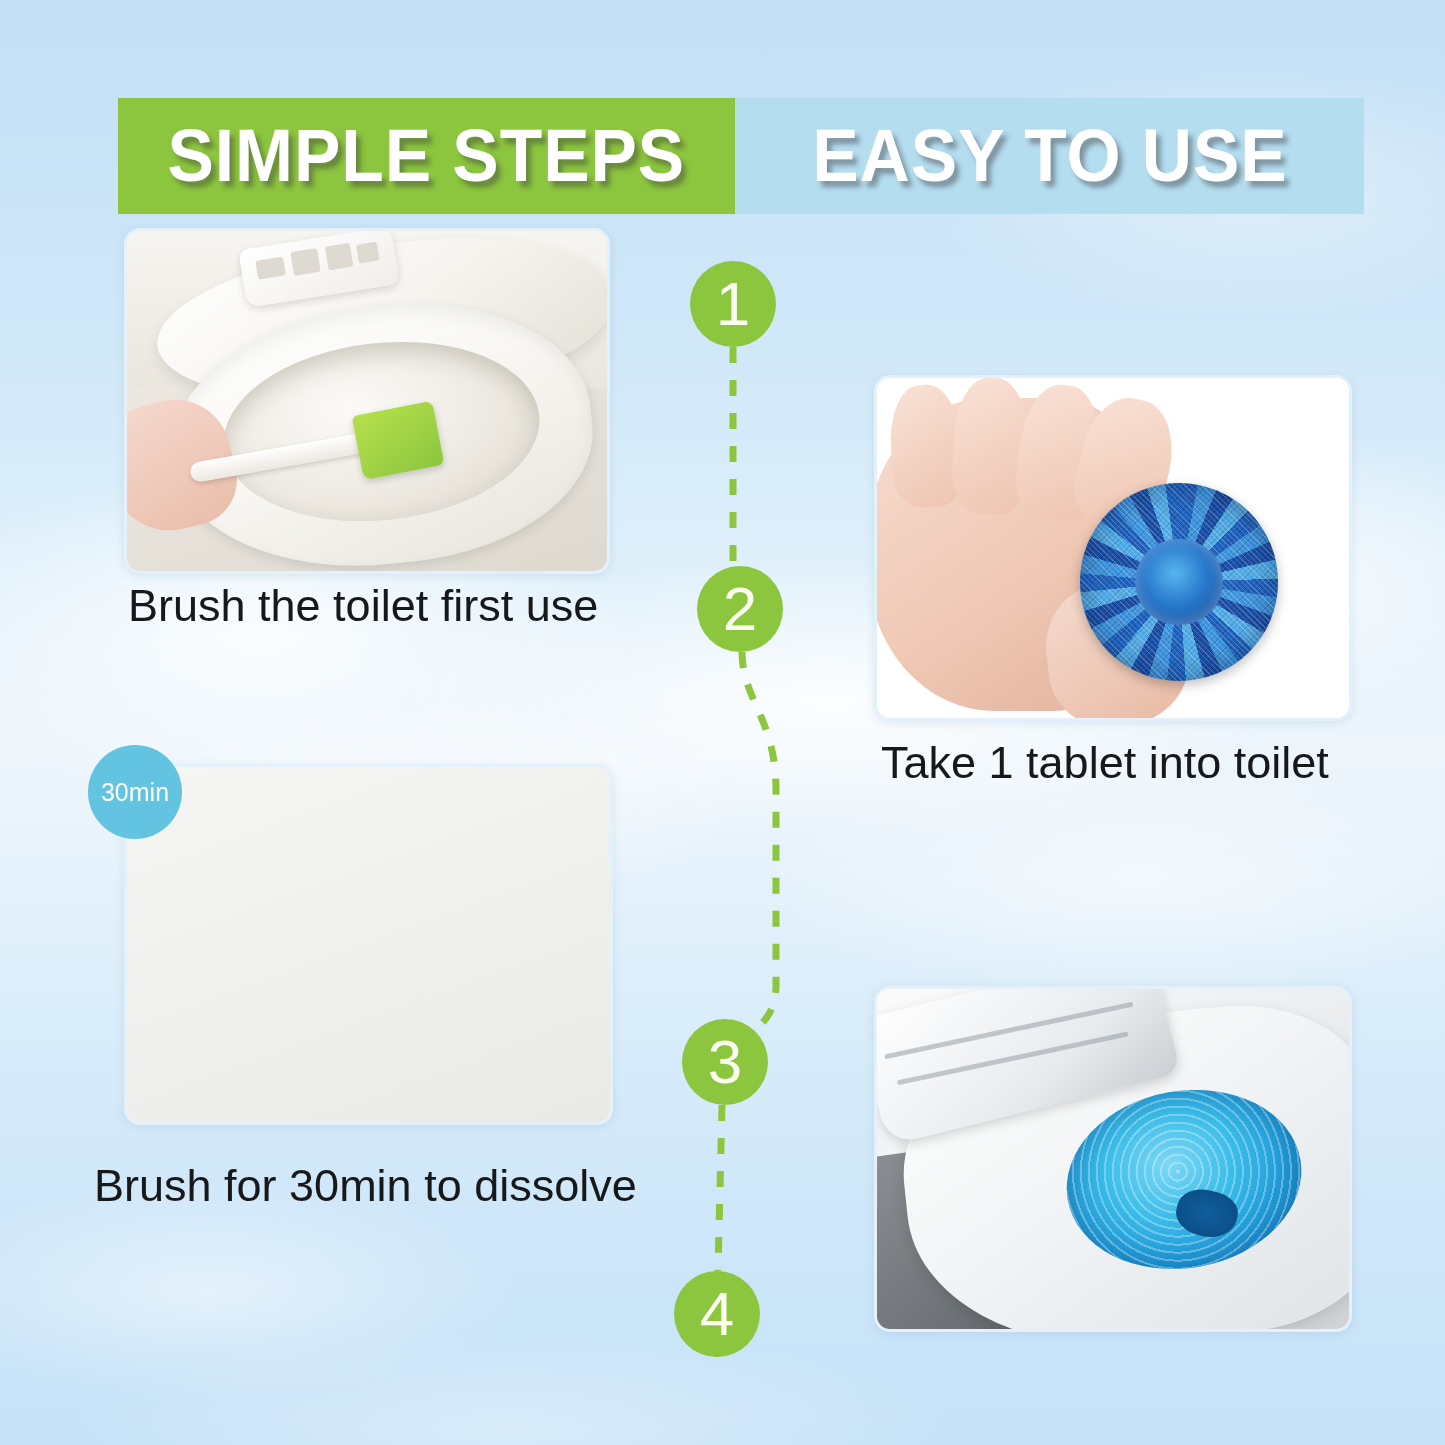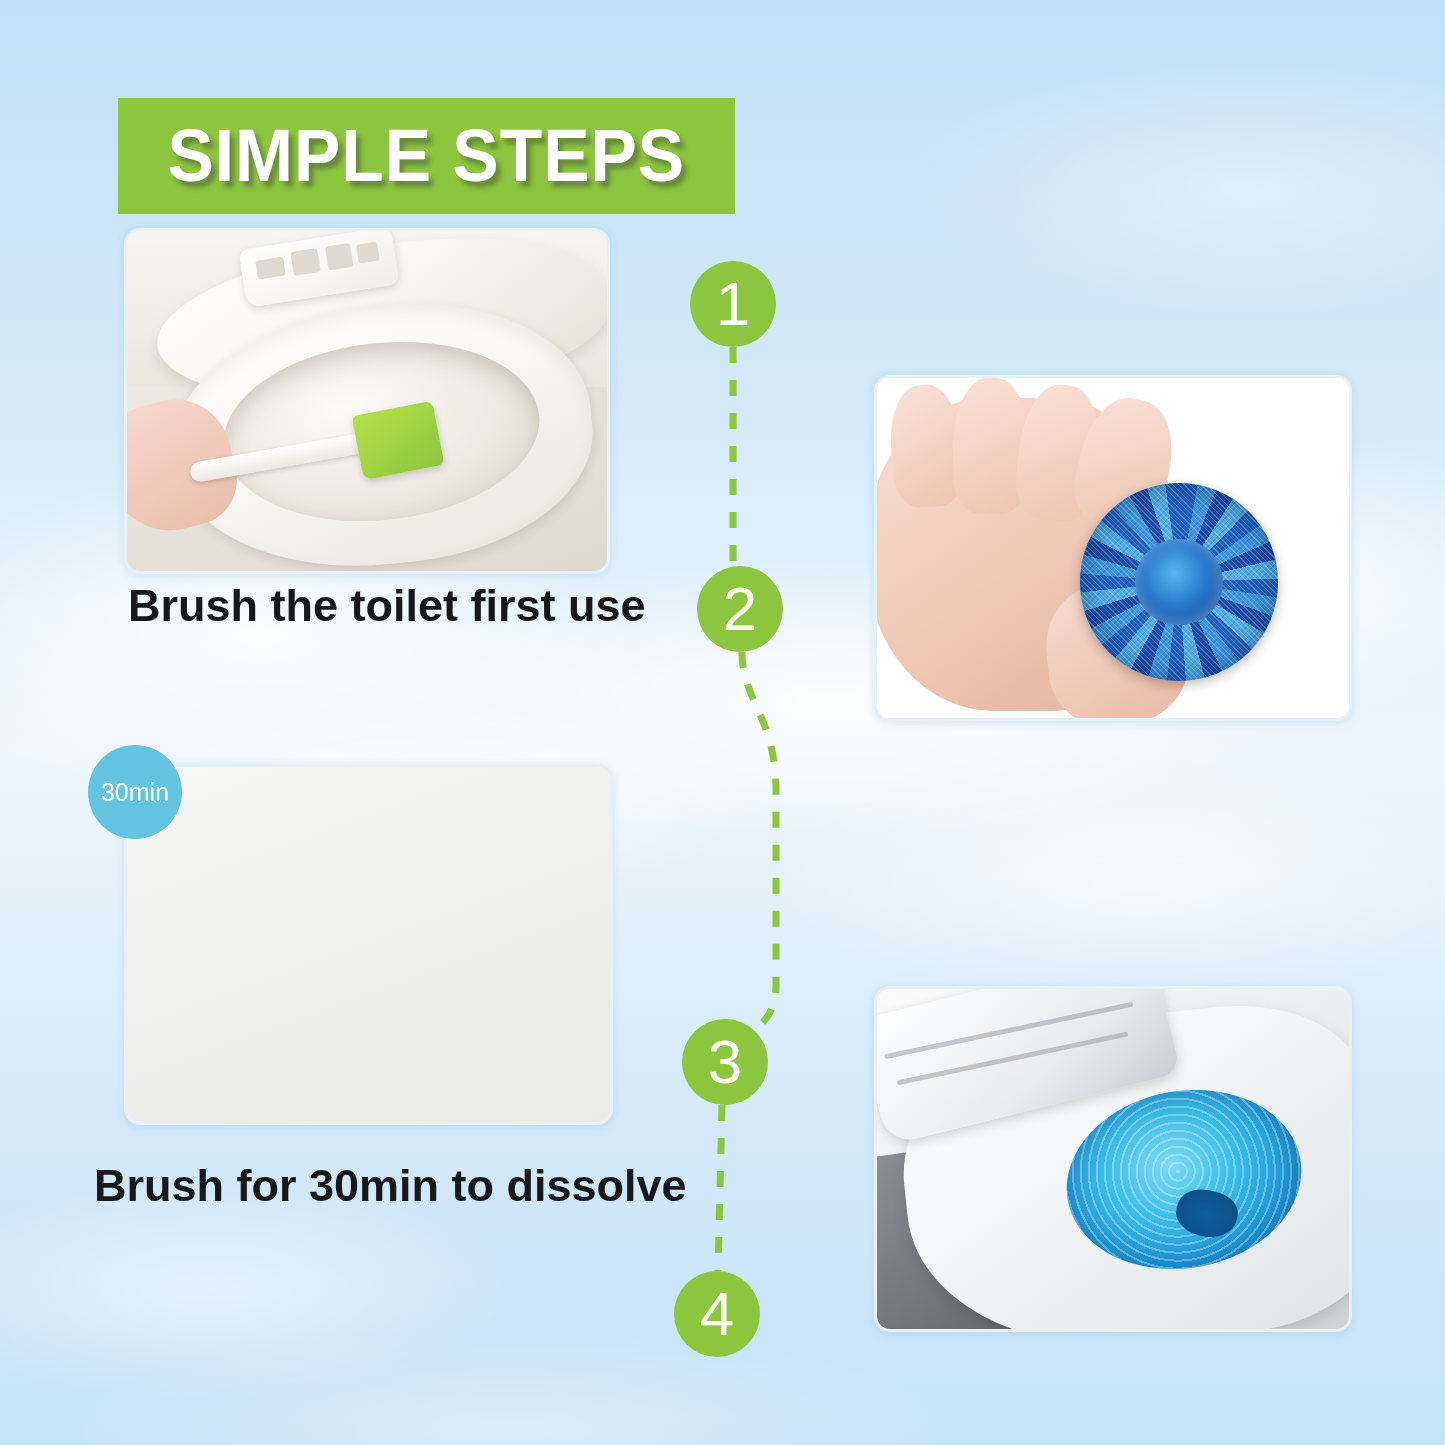--- a/index.html
+++ b/index.html
@@ -95,21 +95,21 @@
     position: absolute;
     inset: 0;
     overflow: hidden;
   }
 
   .caption {
     position: absolute;
     color: #17181a;
     font-family: "Liberation Sans", sans-serif;
     font-size: 45px;
-    font-weight: 700;
+    font-weight: 400;
     line-height: 1;
     white-space: nowrap;
     text-align: center;
   }
 
   
   #panel-1 { left: 124px;  top: 228px;  width: 480px;  height: 340px; }
   #cap-1   { left: 128px;  top: 583px; }
 
   #panel-2 { left: 874px;  top: 375px;  width: 472px;  height: 340px; }
@@ -361,20 +361,23 @@
   <div class="cloud c4"></div>
   <div class="cloud c5"></div>
   <div class="cloud c6"></div>
   <div class="cloud c7"></div>
   <div class="cloud c8"></div>
 
   <div class="banner">
     <div class="banner-left">
       <span class="banner-text">SIMPLE STEPS</span>
     </div>
+    <div class="banner-right">
+      <span class="banner-text">EASY TO USE</span>
+    </div>
   </div>
 
   <svg id="connectors" viewBox="0 0 1445 1445">
     <path d="M 733 347 L 733 566" fill="none" stroke="#8cc63e" stroke-width="7" stroke-dasharray="16 17" stroke-linecap="butt"></path>
     <path d="M 742 652 C 742 700, 776 718, 776 790 L 776 985 C 776 1022, 752 1030, 736 1045" fill="none" stroke="#8cc63e" stroke-width="7" stroke-dasharray="16 17" stroke-linecap="butt"></path>
     <path d="M 722 1105 L 718 1271" fill="none" stroke="#8cc63e" stroke-width="7" stroke-dasharray="16 17" stroke-linecap="butt"></path>
   </svg>
 
   <div class="step" id="step-1">1</div>
   <div class="step" id="step-2">2</div>
@@ -408,20 +411,21 @@
       <div class="p2-finger p2-f1"></div>
       <div class="p2-finger p2-f2"></div>
       <div class="p2-finger p2-f3"></div>
       <div class="p2-finger p2-f4"></div>
       <div class="p2-thumbwrap"></div>
       <div class="p2-tablet">
         <div class="p2-mesh"></div>
       </div>
     </div>
   </div>
+  <div class="caption" id="cap-2">Take 1 tablet into toilet</div>
 
   <div class="panel" id="panel-3">
     <div class="panel-inner">
       <div class="p3-frame"></div>
     </div>
   </div>
   <div class="badge30">30min</div>
   <div class="caption" id="cap-3">Brush for 30min to dissolve</div>
 
   <div class="panel" id="panel-4">

